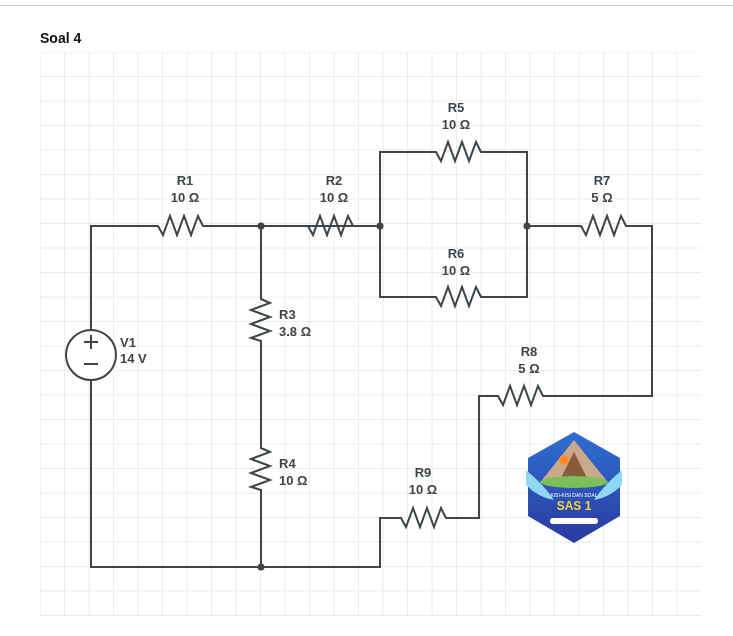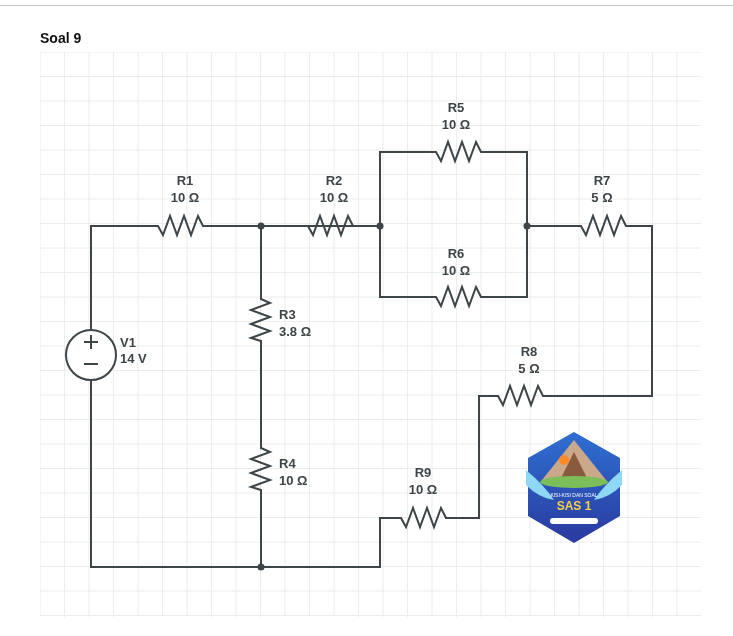--- a/index.html
+++ b/index.html
@@ -14,21 +14,21 @@
   .wire { fill: none; stroke: #3d4549; stroke-width: 2; stroke-linejoin: miter; }
   .node { fill: #3d4549; }
   .lbl { font-family: "Liberation Sans", sans-serif; font-size: 13px; font-weight: bold;
          fill: #3d4549; }
   .logo { position: absolute; left: 524px; top: 430px; width: 100px; height: 115px; }
 </style>
 </head>
 <body>
 
 <div class="topline"></div>
-<div class="title">Soal 9</div>
+<div class="title">Soal 4</div>
 
 <svg id="grid">
     <line x1="0" x2="0" y1="0" y2="565" stroke="#ececec" stroke-width="1"></line>
     <line x1="24.5" x2="24.5" y1="0" y2="565" stroke="#ececec" stroke-width="1"></line>
     <line x1="49" x2="49" y1="0" y2="565" stroke="#ececec" stroke-width="1"></line>
     <line x1="73.5" x2="73.5" y1="0" y2="565" stroke="#ececec" stroke-width="1"></line>
     <line x1="98" x2="98" y1="0" y2="565" stroke="#ececec" stroke-width="1"></line>
     <line x1="122.5" x2="122.5" y1="0" y2="565" stroke="#ececec" stroke-width="1"></line>
     <line x1="147" x2="147" y1="0" y2="565" stroke="#ececec" stroke-width="1"></line>
     <line x1="171.5" x2="171.5" y1="0" y2="565" stroke="#ececec" stroke-width="1"></line>

